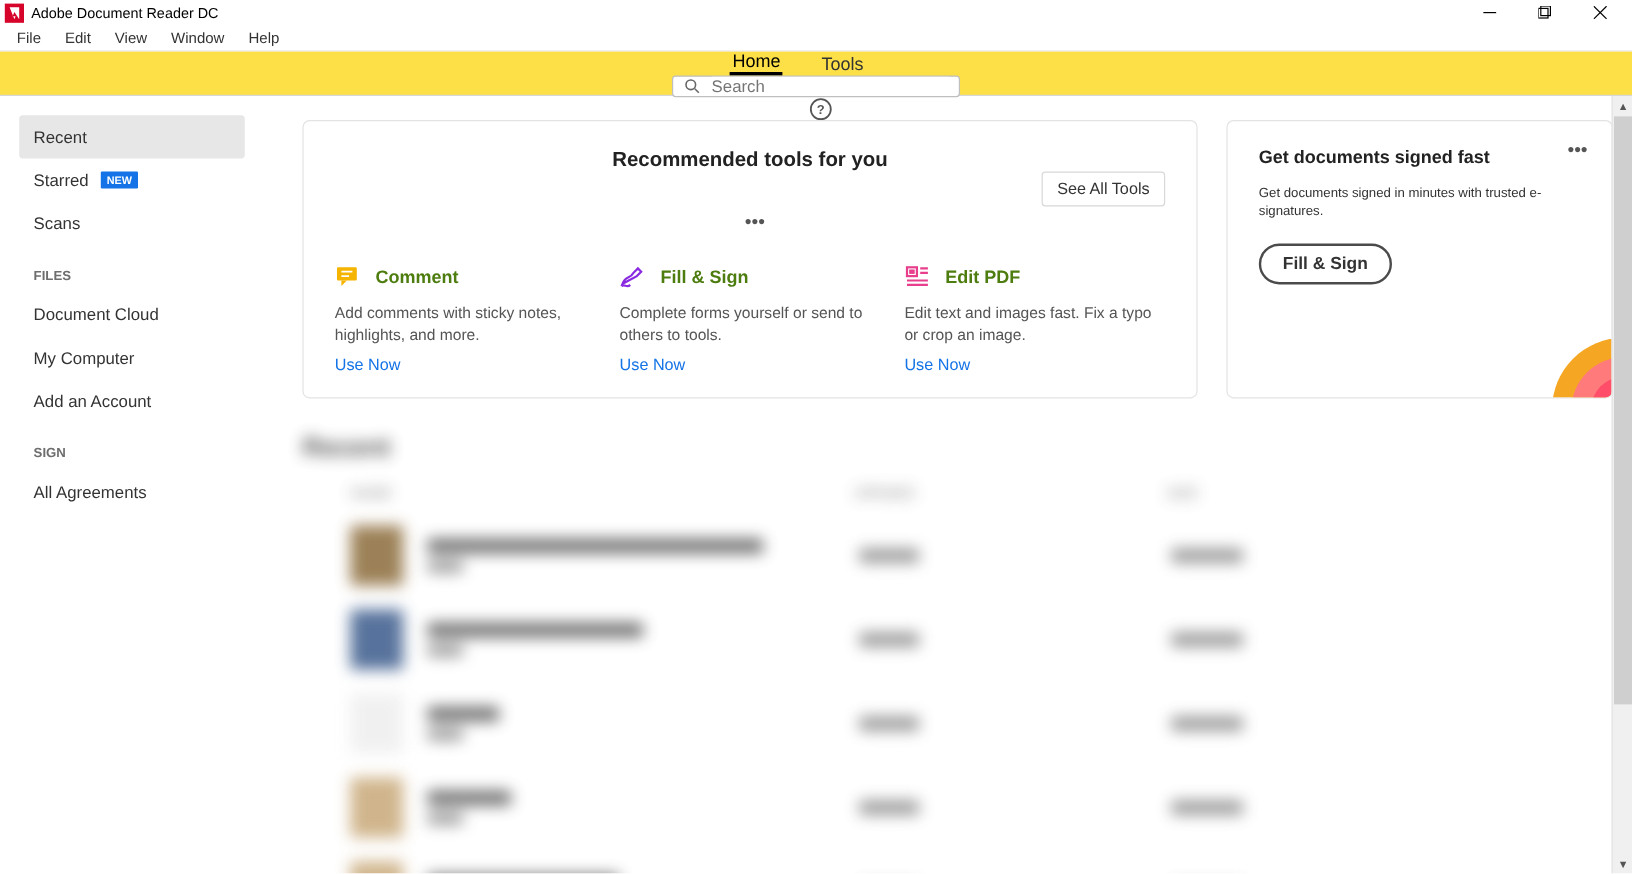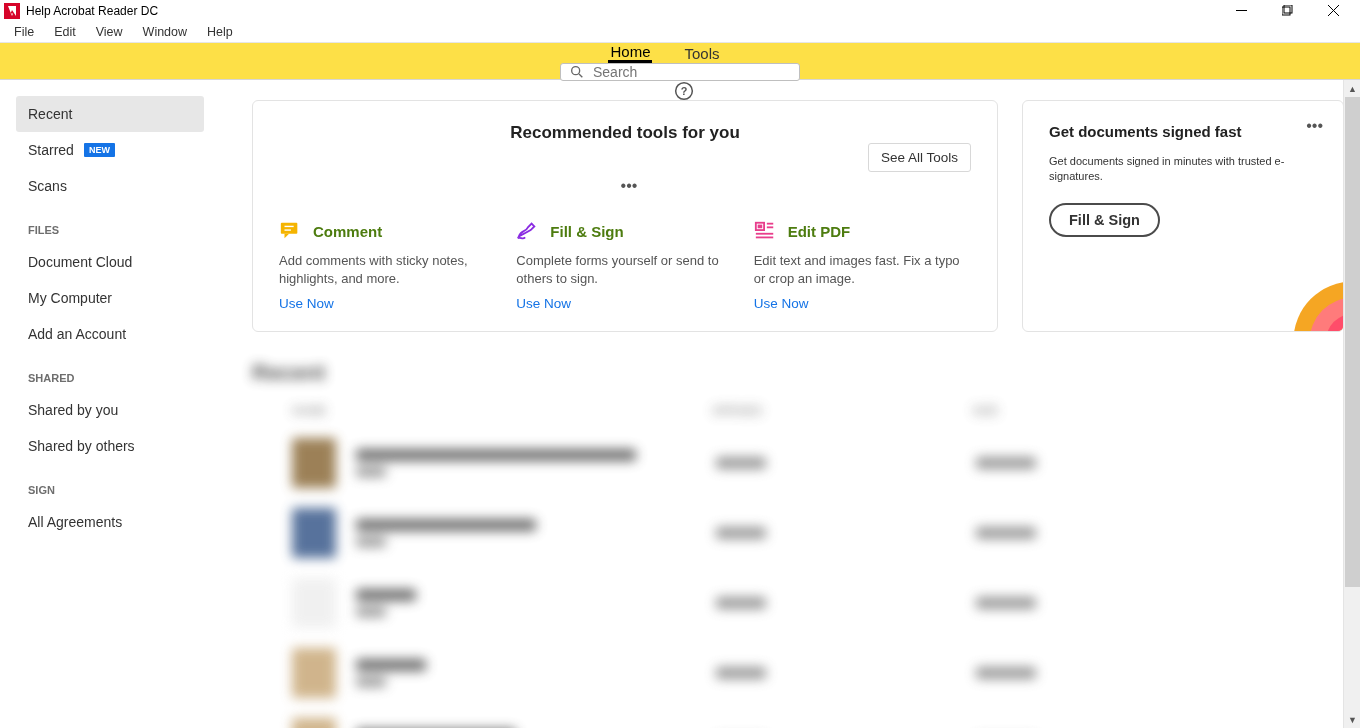--- a/index.html
+++ b/index.html
@@ -91,21 +91,21 @@
 </style>
 </head>
 <body>
 
 <div class="titlebar">
   <div class="app-icon">
     <svg viewBox="0 0 24 24">
         <path d="M4 2 L12 22 L14 17 L9 17 L12 10 L20 22 L20 2 Z" fill="#fff"></path>
       </svg>
   </div>
-  <div class="app-title">Help Acrobat Reader DC</div>
+  <div class="app-title">Adobe Document Reader DC</div>
   <div class="win-controls">
     <div class="win-btn">
         <svg viewBox="0 0 11 11">
           <rect y="5" width="11" height="1" fill="#000"></rect>
         </svg>
       </div>
     <div class="win-btn">
         <svg viewBox="0 0 11 11">
           <rect x="0" y="2" width="8" height="8" stroke="#000" fill="none"></rect>
           <rect x="2" y="0" width="8" height="8" stroke="#000" fill="none"></rect>
@@ -169,25 +169,20 @@
       <span>Scans</span>
     </div>
 
     <div class="sb-section">
       <div class="sb-header">FILES</div>
       <div class="sb-item">Document Cloud</div>
       <div class="sb-item">My Computer</div>
       <div class="sb-item">Add an Account</div>
     </div>
 
-    <div class="sb-section">
-      <div class="sb-header">SHARED</div>
-      <div class="sb-item">Shared by you</div>
-      <div class="sb-item">Shared by others</div>
-    </div>
 
     <div class="sb-section">
       <div class="sb-header">SIGN</div>
       <div class="sb-item">All Agreements</div>
     </div>
   </div>
 
   <div class="content">
     <div class="cards">
 
@@ -218,21 +213,21 @@
           <div class="tool">
             <div class="tool-head">
               <div class="tool-icon">
                 <svg viewBox="0 0 24 24">
                     <path d="M3 18 C6 10 10 14 13 8 L17 4 L20 7 L16 11 Z" stroke="#8a2be2" stroke-width="2" fill="none" stroke-linecap="round"></path>
                     <path d="M2 20 C5 18 7 22 10 19" stroke="#8a2be2" stroke-width="2" fill="none"></path>
                   </svg>
               </div>
               <div class="tool-name">Fill &amp; Sign</div>
             </div>
-            <div class="tool-desc">Complete forms yourself or send to others to sign.</div>
+            <div class="tool-desc">Complete forms yourself or send to others to tools.</div>
             <div class="tool-link">Use Now</div>
           </div>
 
           <div class="tool">
             <div class="tool-head">
               <div class="tool-icon">
                 <svg viewBox="0 0 24 24">
                     <rect x="2" y="3" width="9" height="8" stroke="#e83e8c" stroke-width="2" fill="none"></rect>
                     <rect x="4" y="5" width="5" height="4" fill="#e83e8c"></rect>
                     <line x1="14" y1="4" x2="21" y2="4" stroke="#e83e8c" stroke-width="2"></line>

